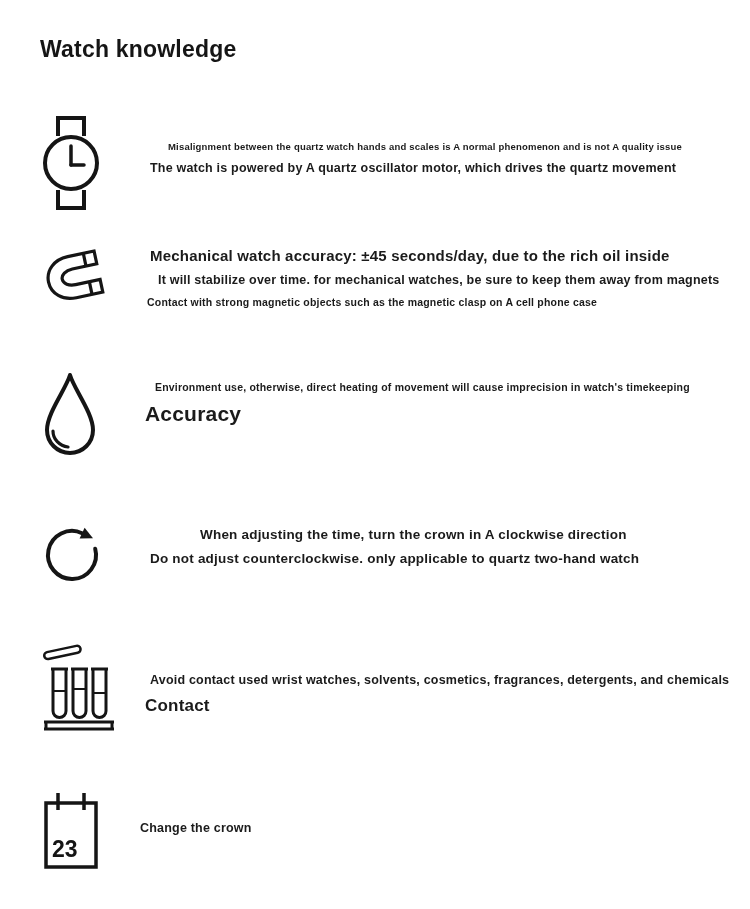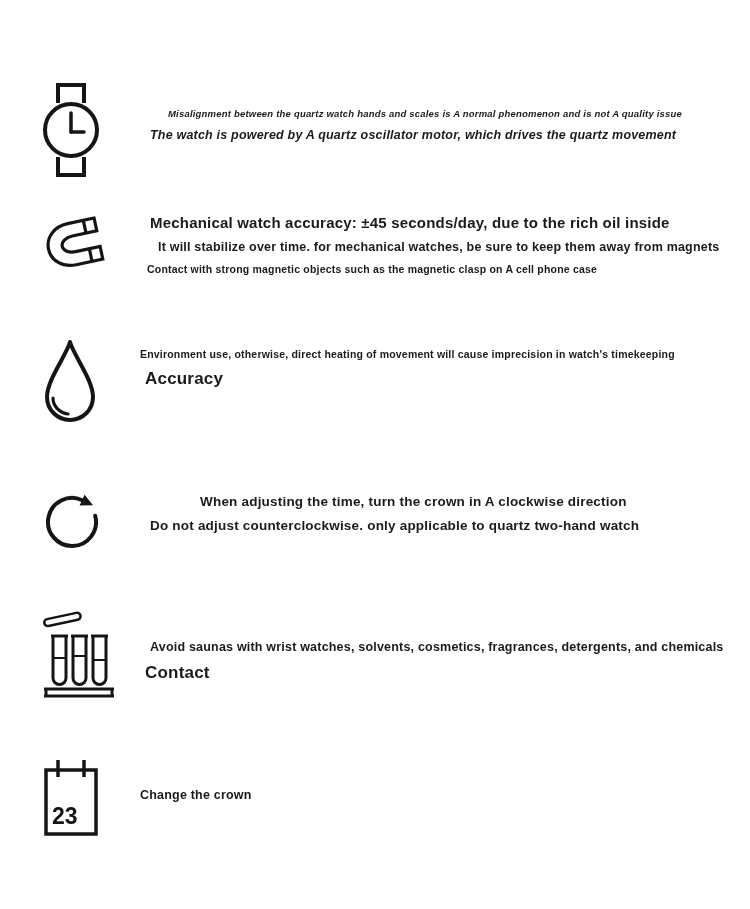--- a/index.html
+++ b/index.html
@@ -31,36 +31,36 @@
     letter-spacing: .2px;
     margin: 0 0 9px 0;
     color: #1b1b1b;
     white-space: nowrap;
   }
   .xs  { font-size: 9.5px; }
   .sm  { font-size: 10.5px; }
   .smd { font-size: 12.5px; }
   .md  { font-size: 13.5px; }
   .lg  { font-size: 15px; }
-  .xl  { font-size: 17px; }
+  .xl  { font-size: 21px; }
   .xxl { font-size: 17px; }
 
   .ml-5  { margin-left: 5px; }
   .ml-7  { margin-left: 7px; }
   .ml-10 { margin-left: 10px; }
   .ml-12 { margin-left: 12px; }
-  .ml-15 { }
+  .ml-15 { margin-left: 15px; }
   .ml-18 { margin-left: 18px; }
   .ml-28 { margin-left: 28px; }
   .ml-60 { margin-left: 60px; }
   .ml-65 { margin-left: 65px; }
 
   .pt-4  { padding-top: 4px; }
   .pt-10 { padding-top: 10px; }
-  .pt-28 { padding-top: 28px; font-style: italic; }
+  .pt-28 { padding-top: 28px; }
   .pt-32 { padding-top: 32px; }
 
   .s1 { margin-top: 50px; }
   .s2 { margin-top: 26px; }
   .s3 { margin-top: 54px; }
   .s4 { margin-top: 52px; }
   .s5 { margin-top: 48px; }
   .s6 { margin-top: 50px; }
 
   .icon { display: inline-block; line-height: 0; }
@@ -71,20 +71,21 @@
     font-weight: bold;
     font-size: 23px;
     fill: #151515;
   }
 </style>
 </head>
 <body>
 
 <div class="page">
 
+  <h1 class="title">Watch knowledge</h1>
 
   <div class="section s1">
     <div class="icon-col">
       <span class="icon">
         <svg width="62" height="100" viewBox="0 0 62 100">
           <path class="stroke" stroke-width="4" d="M18 23 V5 H44 V23"></path>
           <path class="stroke" stroke-width="4" d="M18 77 V95 H44 V77"></path>
           <circle class="stroke" stroke-width="4" cx="31" cy="50" r="26"></circle>
           <path class="stroke" stroke-width="3.5" stroke-linecap="round" d="M31 52 V33"></path>
           <path class="stroke" stroke-width="3.5" stroke-linecap="round" d="M31 52 H44"></path>
@@ -163,21 +164,21 @@
           <path class="stroke" stroke-width="3" d="M51 28 H68"></path>
           <path class="stroke" stroke-width="2" d="M53 52 H66"></path>
           <path class="stroke" stroke-width="3" d="M4 81 H74"></path>
           <path class="stroke" stroke-width="3" d="M4 88 H74"></path>
           <path class="stroke" stroke-width="3" d="M6 81 V88"></path>
           <path class="stroke" stroke-width="3" d="M72 81 V88"></path>
         </svg>
       </span>
     </div>
     <div class="text-col pt-32">
-      <span class="line smd ml-10">Avoid saunas with wrist watches, solvents, cosmetics, fragrances, detergents, and chemicals</span>
+      <span class="line smd ml-10">Avoid contact used wrist watches, solvents, cosmetics, fragrances, detergents, and chemicals</span>
       <span class="line xxl ml-5">Contact</span>
     </div>
   </div>
 
   <div class="section s6">
     <div class="icon-col">
       <span class="icon">
         <svg width="62" height="84" viewBox="0 0 62 84">
           <rect class="stroke" stroke-width="3.5" x="6" y="14" width="50" height="64"></rect>
           <path class="stroke" stroke-width="3.5" d="M18 4 V21"></path>

